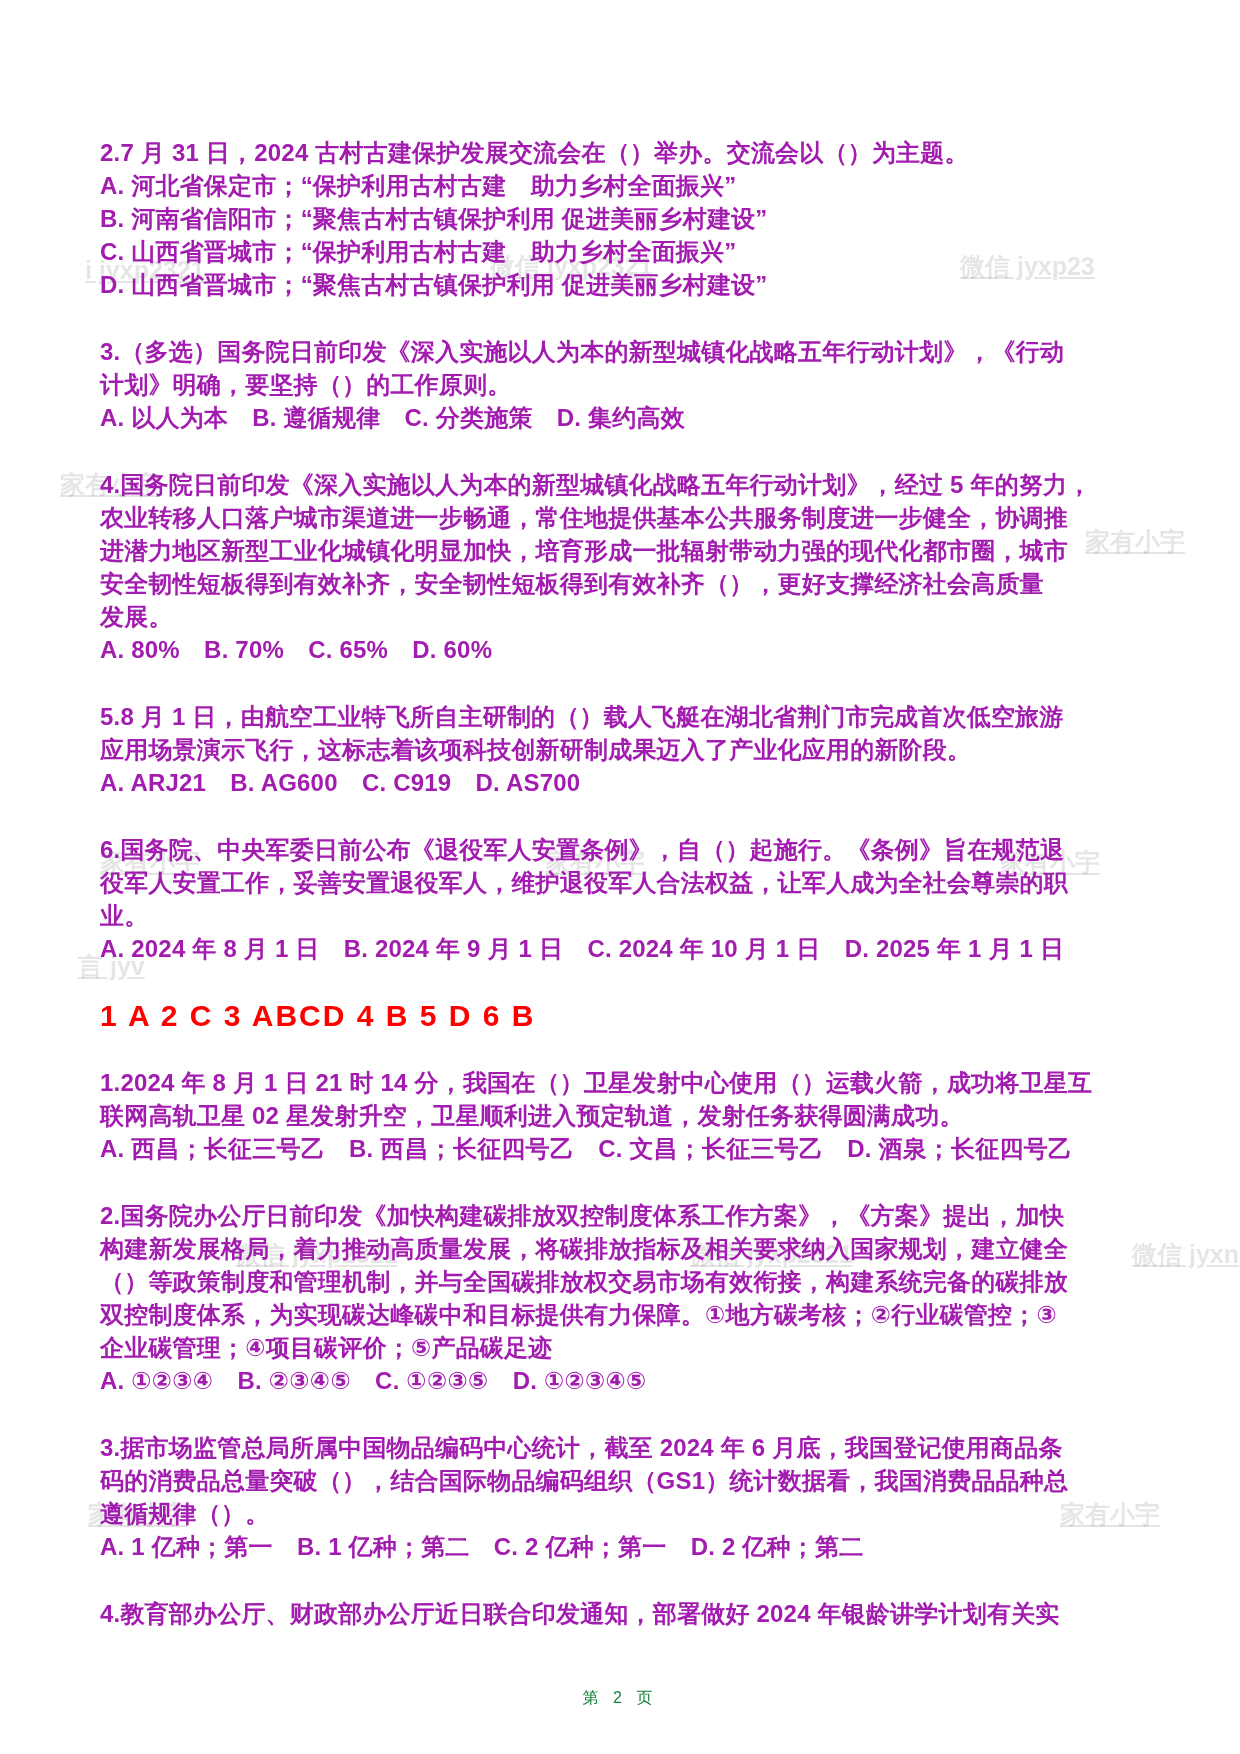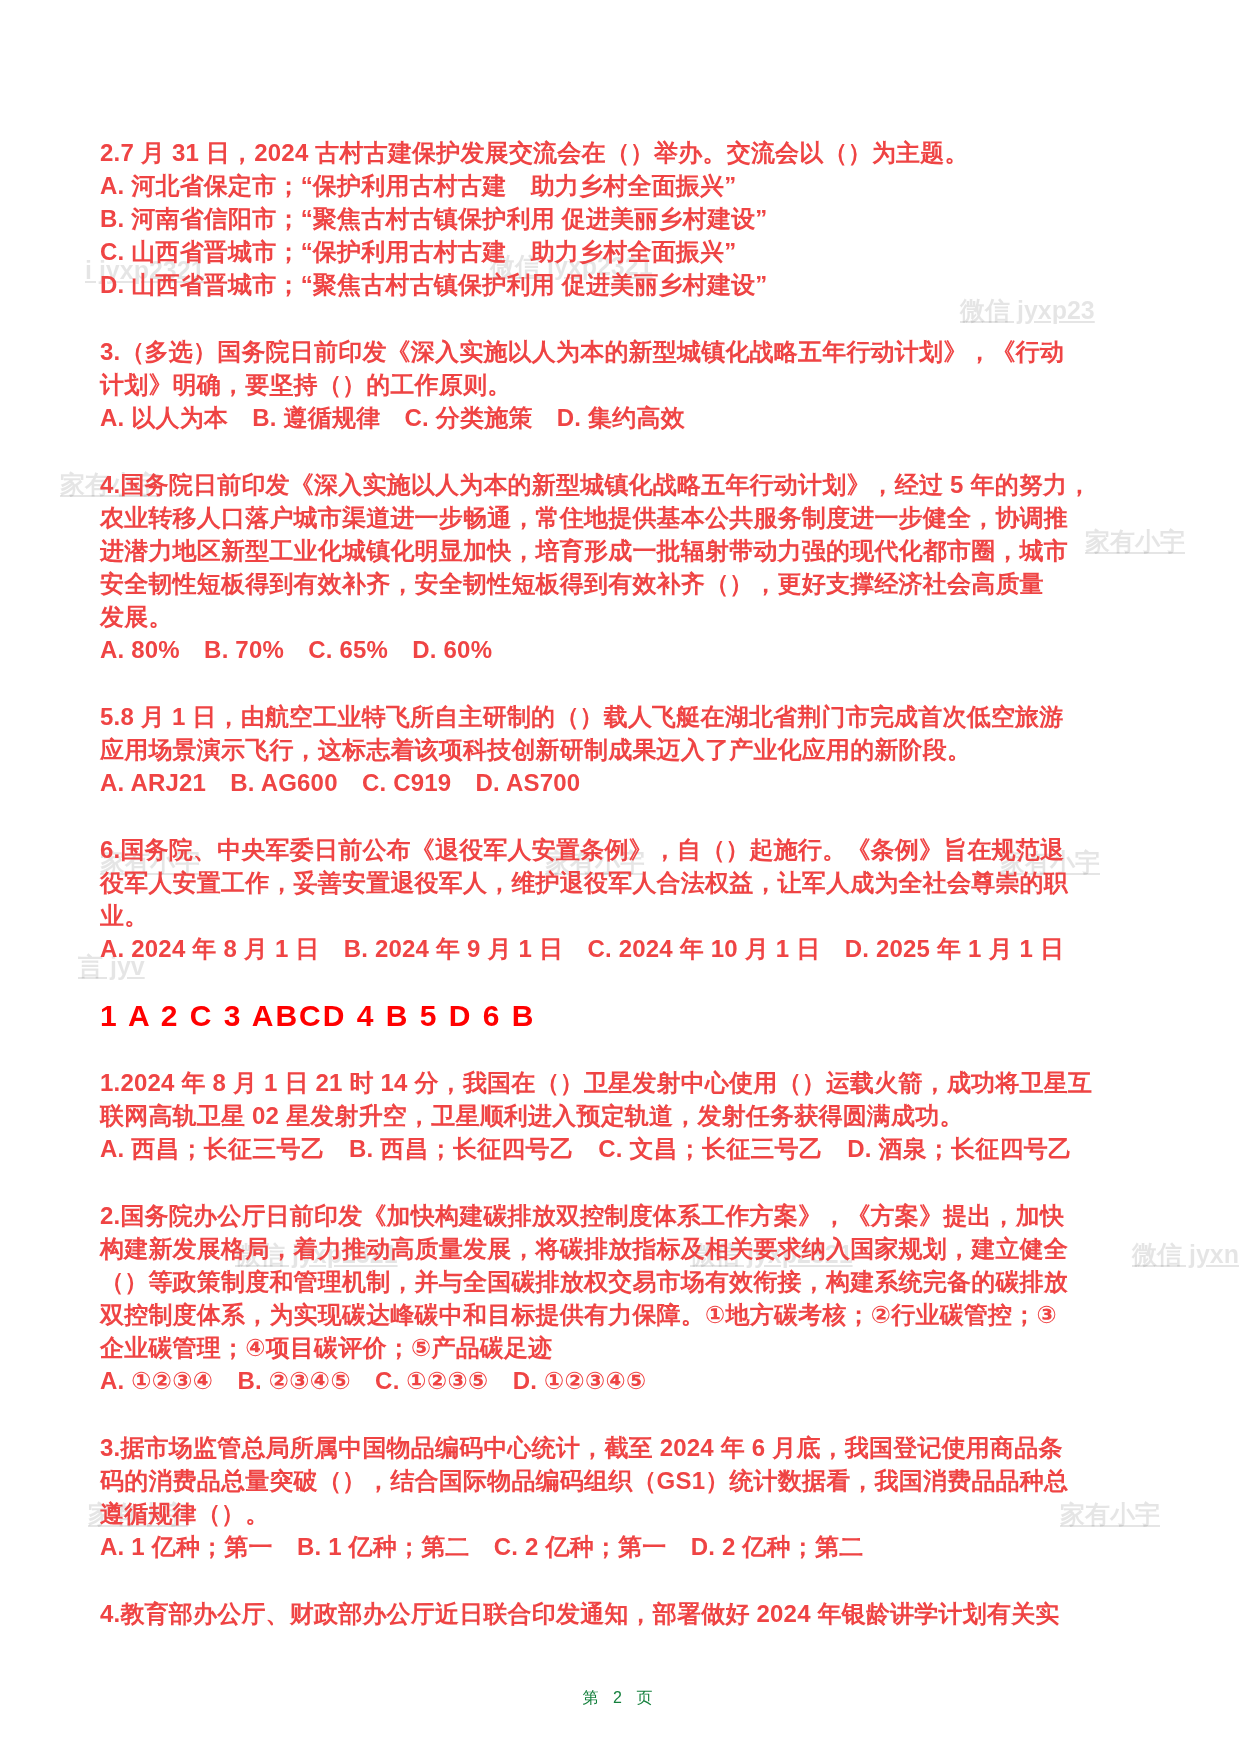--- a/index.html
+++ b/index.html
@@ -31,21 +31,21 @@
   }
   .content {
     position: absolute;
     left: 100px;
     top: 136px;
     width: 1045px;
     z-index: 1;
   }
   .block {
     margin: 0 0 34px 0;
-    color: #ef4444;
+    color: #a21caf;
     font-weight: 700;
     font-size: 24px;
   }
   .block .line {
     line-height: 33px;
     white-space: pre;
     letter-spacing: 0.2px;
   }
   .block.answer-key {
     color: #ff0000;
@@ -69,21 +69,21 @@
     font-weight: 400;
   }
 </style>
 </head>
 <body>
 
 <div class="page">
   <div class="watermark-layer" id="wm-layer">
       <span class="watermark" style="left: 85px; top: 256px;">i jyxp2321</span>
       <span class="watermark" style="left: 490px; top: 250px;">微信 jyxp2321</span>
-      <span class="watermark" style="left: 960px; top: 250px; margin-top: 44px;">微信 jyxp23</span>
+      <span class="watermark" style="left: 960px; top: 250px;">微信 jyxp23</span>
       <span class="watermark" style="left: 60px; top: 468px;">家有小宇</span>
       <span class="watermark" style="left: 1085px; top: 525px;">家有小宇</span>
       <span class="watermark" style="left: 100px; top: 846px;">家有小宇</span>
       <span class="watermark" style="left: 545px; top: 846px;">家有小宇</span>
       <span class="watermark" style="left: 1000px; top: 846px;">家有小宇</span>
       <span class="watermark" style="left: 78px; top: 950px;">言 jyv</span>
       <span class="watermark" style="left: 235px; top: 1238px;">微信 jyxp2321</span>
       <span class="watermark" style="left: 690px; top: 1238px;">微信 jyxp2321</span>
       <span class="watermark" style="left: 1132px; top: 1238px;">微信 jyxn</span>
       <span class="watermark" style="left: 88px; top: 1498px;">家有小宇</span>

